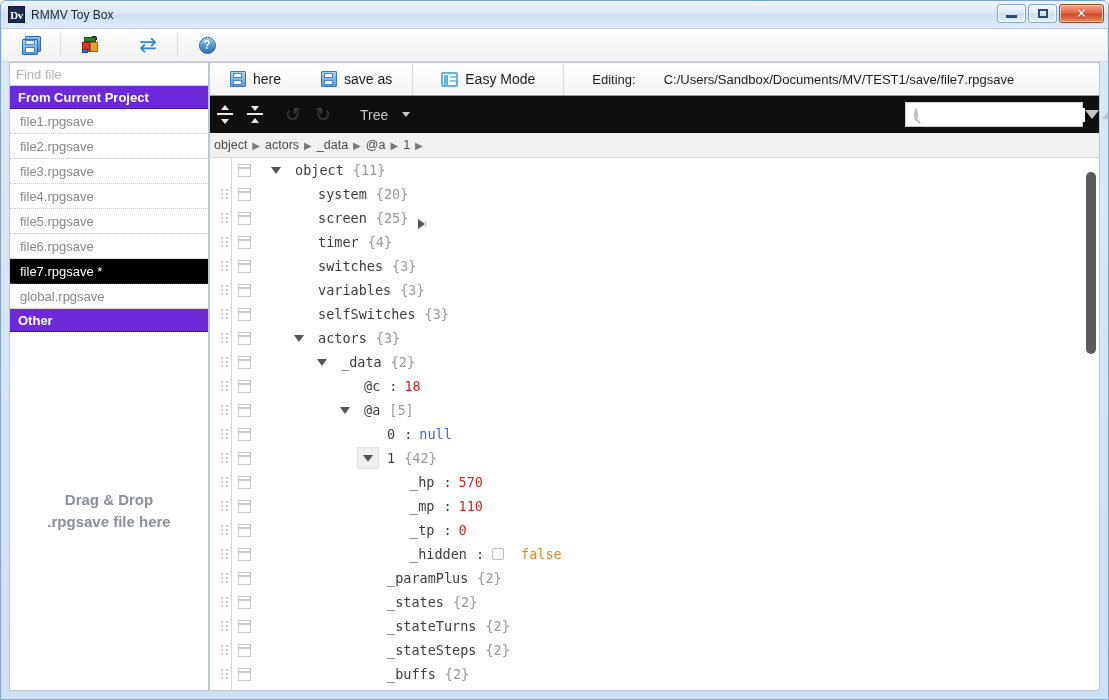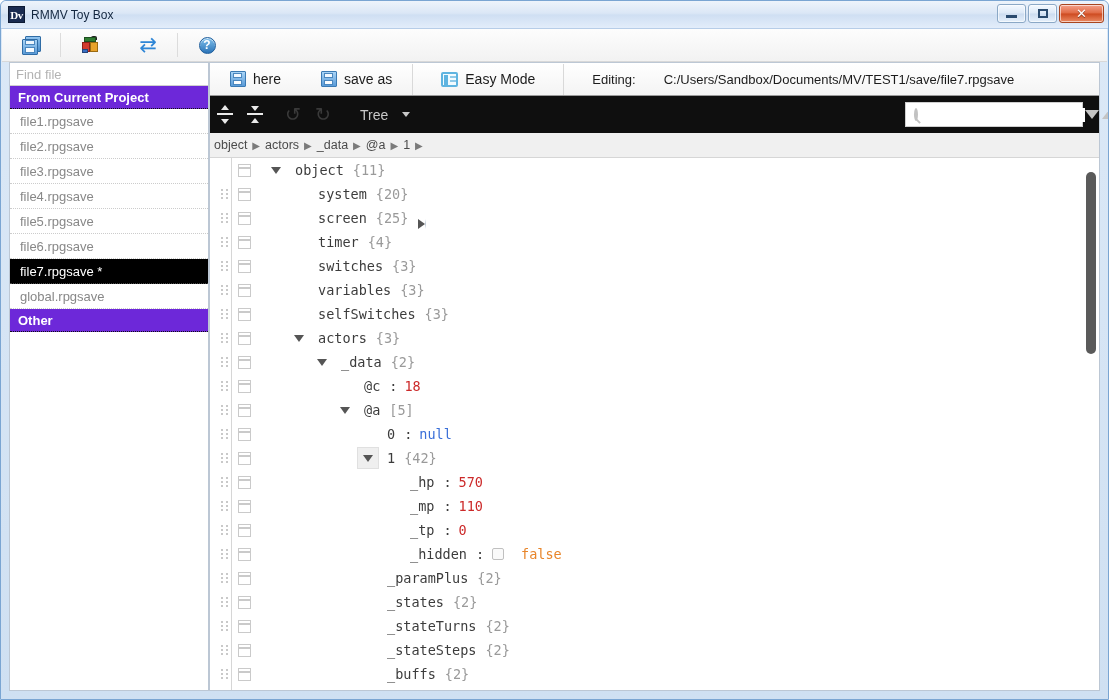--- a/index.html
+++ b/index.html
@@ -267,20 +267,24 @@
     <div class="grouphdr">From Current Project</div>
     <div class="fileitem">file1.rpgsave</div>
     <div class="fileitem">file2.rpgsave</div>
     <div class="fileitem">file3.rpgsave</div>
     <div class="fileitem">file4.rpgsave</div>
     <div class="fileitem">file5.rpgsave</div>
     <div class="fileitem">file6.rpgsave</div>
     <div class="fileitem selected">file7.rpgsave *</div>
     <div class="fileitem">global.rpgsave</div>
     <div class="grouphdr">Other</div>
+    <div class="dropzone">
+      <div>Drag &amp; Drop</div>
+      <div>.rpgsave file here</div>
+    </div>
   </div>
 
   <div class="right">
 
     <div class="savebar">
       <div class="savebtn">
         <span class="ico-floppy-sm">
             <span class="body"></span>
             <span class="slot"></span>
             <span class="lbl"></span>

